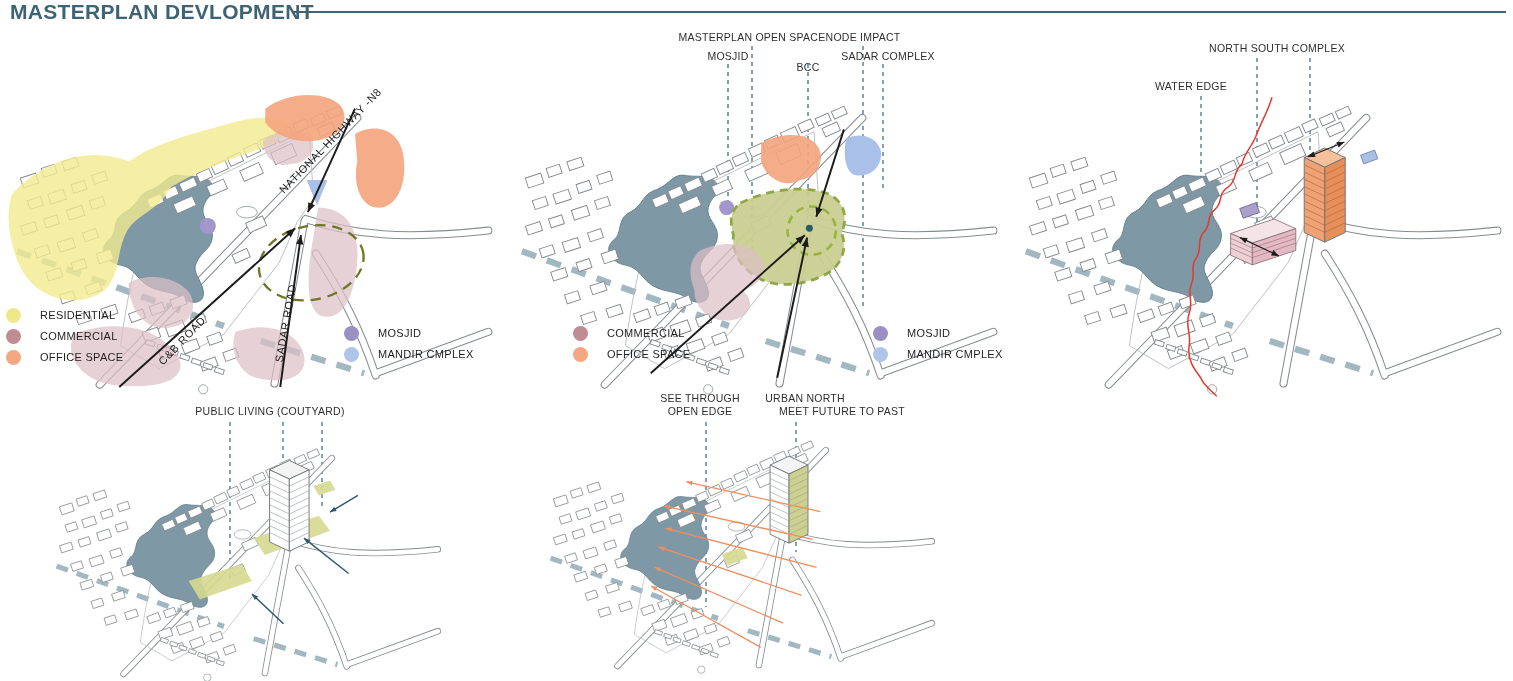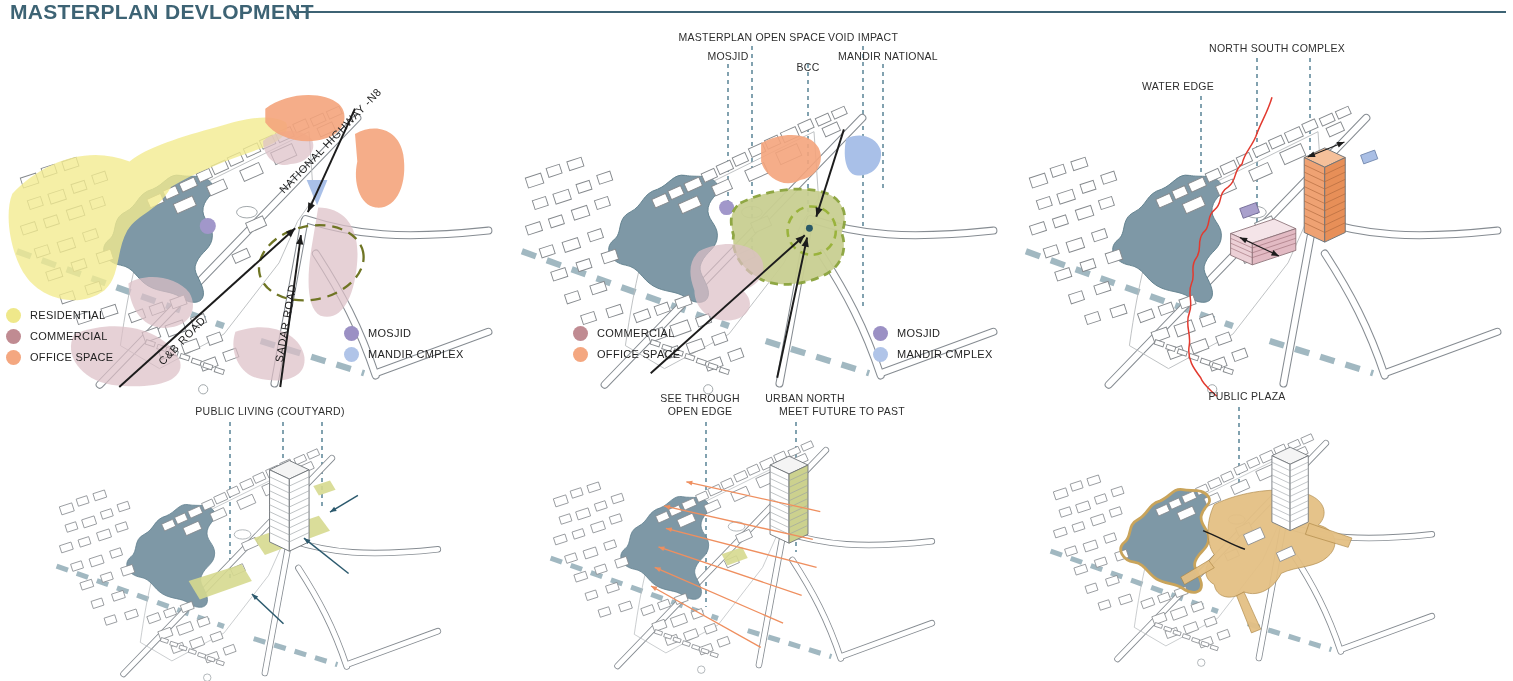--- a/index.html
+++ b/index.html
@@ -6,21 +6,21 @@
   .sheet{position:relative;width:1513px;height:681px;background:#fff;overflow:hidden;
          font-family:"Liberation Sans",sans-serif;}
   .hdr-title{position:absolute;left:10px;top:0px;font-size:21px;font-weight:bold;
              color:#3d6374;letter-spacing:.3px;}
   .hdr-rule{position:absolute;left:292px;top:11px;width:1214px;height:2px;background:#3d6374;}
   .panel{position:absolute;}
   .panel svg{position:absolute;left:0;top:0;}
   .ann{position:absolute;transform:translateX(-50%);white-space:nowrap;font-size:10.5px;
        color:#2e2e2e;letter-spacing:.25px;}
   .legend{position:absolute;}
-  .leg-item{display:flex;align-items:center;gap:9px;margin:5px 0;height:16px;}
+  .leg-item{display:flex;align-items:center;gap:19px;margin:5px 0;height:16px;}
   .leg-dot{width:15px;height:15px;border-radius:50%;flex:0 0 auto;}
   .leg-label{font-size:11px;color:#1f1f1f;letter-spacing:.3px;white-space:nowrap;}
   
   .rail{stroke:#90abb6;stroke-width:5.5;stroke-dasharray:13 10;fill:none;opacity:.85;}
   .road-c{stroke:#868c92;stroke-width:7;fill:none;stroke-linecap:round;}
   .road-f{stroke:#ffffff;stroke-width:5.2;fill:none;stroke-linecap:round;}
   .site{fill:none;stroke:#b9bdbf;stroke-width:.8;}
   .lake{fill:#7e98a6;stroke:#5f7e8c;stroke-width:.8;}
   .blk{fill:#ffffff;stroke:#85898d;stroke-width:.8;}
   .ol{fill:none;stroke:#9aa0a4;stroke-width:.8;}
@@ -238,24 +238,24 @@
           <path class="arr" d="M118,248 L252,128"></path>
             <use href="#ah" fill="#1c1c1c" transform="translate(252,128) rotate(-42)"></use>
           <path class="arr" d="M228,252 L254,130"></path>
             <use href="#ah" fill="#1c1c1c" transform="translate(254,130) rotate(-78)"></use>
           <path class="arr" d="M286,36 L262,112"></path>
             <use href="#ah" fill="#1c1c1c" transform="translate(262,112) rotate(108)"></use>
         </g>
       </g>
     </svg>
     <div class="ann" style="left:247px;top:9px">MASTERPLAN OPEN SPACE</div>
-    <div class="ann" style="left:358px;top:9px">VOID IMPACT</div>
+    <div class="ann" style="left:358px;top:9px">NODE IMPACT</div>
     <div class="ann" style="left:223px;top:28px">MOSJID</div>
     <div class="ann" style="left:303px;top:39px">BCC</div>
-    <div class="ann" style="left:383px;top:28px">MANDIR NATIONAL</div>
+    <div class="ann" style="left:383px;top:28px">SADAR COMPLEX</div>
     <div class="legend" style="left:68px;top:298px">
       <div class="leg-item">
         <span class="leg-dot" style="background: rgb(192, 139, 146);"></span>
         <span class="leg-label">COMMERCIAL</span>
       </div>
       <div class="leg-item">
         <span class="leg-dot" style="background: rgb(244, 167, 128);"></span>
         <span class="leg-label">OFFICE SPACE</span>
       </div>
     </div>
@@ -288,21 +288,21 @@
         <g>
           <path class="dim" d="M251,60 L283,47"></path>
           <use href="#ah" fill="#1c1c1c" transform="translate(283,47) rotate(-22) scale(.8)"></use>
           <use href="#ah" fill="#1c1c1c" transform="translate(251,60) rotate(158) scale(.8)"></use>
           <path class="dim" d="M192,130 L226,146"></path>
           <use href="#ah" fill="#1c1c1c" transform="translate(226,146) rotate(25) scale(.8)"></use>
           <use href="#ah" fill="#1c1c1c" transform="translate(192,130) rotate(205) scale(.8)"></use>
         </g>
       </g>
     </svg>
-    <div class="ann" style="left:169px;top:58px">WATER EDGE</div>
+    <div class="ann" style="left:182px;top:58px">WATER EDGE</div>
     <div class="ann" style="left:268px;top:20px">NORTH SOUTH COMPLEX</div>
   </figure>
 
   <figure class="panel" style="left:0;top:385px;width:504px;height:296px;margin:15px">
     <svg viewBox="0 0 504 296" width="504" height="296">
       <g>
         <path class="ldr" d="M215,22 L215,178"></path>
         <path class="ldr" d="M268,22 L268,140"></path>
         <path class="ldr" d="M307,22 L307,108"></path>
       </g>
@@ -350,33 +350,13 @@
             <use href="#ah" fill="#ef8f5f" transform="translate(114,172) rotate(-151) scale(.8)"></use>
         </g>
       </g>
     </svg>
     <div class="ann" style="left:191px;top:0px">SEE THROUGH</div>
     <div class="ann" style="left:191px;top:13px">OPEN EDGE</div>
     <div class="ann" style="left:296px;top:0px">URBAN NORTH</div>
     <div class="ann" style="left:333px;top:13px">MEET FUTURE TO PAST</div>
   </figure>
 
-  <figure class="panel" style="left:1009px;top:385px;width:504px;height:296px;margin:0">
-    <svg viewBox="0 0 504 296" width="504" height="296">
-      <g>
-        <path class="ldr" d="M230,22 L230,105"></path>
-      </g>
-      <g transform="translate(36,34) scale(0.93)">
-        <use href="#basemap"></use>
-        <path class="lring" d="M148,76 C138,74 134,84 124,88 C110,92 112,102 100,108 C88,114 94,126 86,132 C76,140 84,152 96,154 C108,156 110,166 120,172 C130,178 140,176 148,182 C158,189 170,188 168,176 C166,166 158,160 162,152 C166,142 176,140 176,128 C176,118 166,114 168,104 C170,94 180,92 176,84 C170,74 158,78 148,76 Z"></path>
-        <path class="plaza" d="M182,92 C210,78 252,72 280,80 C300,86 306,102 294,114 C312,118 318,136 304,148 C292,160 270,158 254,166 C246,182 230,192 214,186 C200,196 184,192 182,178 C168,170 172,156 182,146 C172,132 174,108 182,92 Z"></path>
-        <polygon class="plaza" points="284,112 330,128 326,138 280,124"></polygon>
-        <polygon class="plaza" points="214,186 232,226 222,230 206,190"></polygon>
-        <polygon class="plaza" points="182,160 150,178 146,170 176,152"></polygon>
-        <rect class="blk" x="215" y="120" width="20" height="12" transform="rotate(-24 225 126)"></rect>
-        <rect class="blk" x="250" y="140" width="18" height="10" transform="rotate(-24 259 145)"></rect>
-        <use href="#tower3d" transform="translate(244,28) scale(1.15)"></use>
-        <path class="dim" d="M170,120 C190,128 200,135 215,140" style="stroke-width:1.6"></path>
-      </g>
-    </svg>
-    <div class="ann" style="left:238px;top:5px">PUBLIC PLAZA</div>
-  </figure>
 </div>
 
 </body></html>

